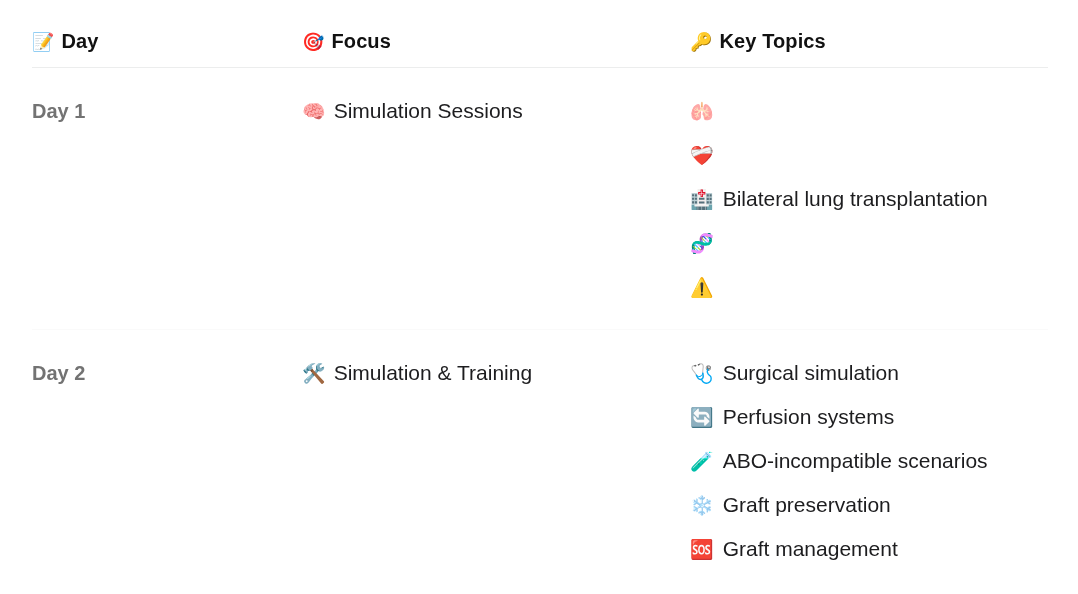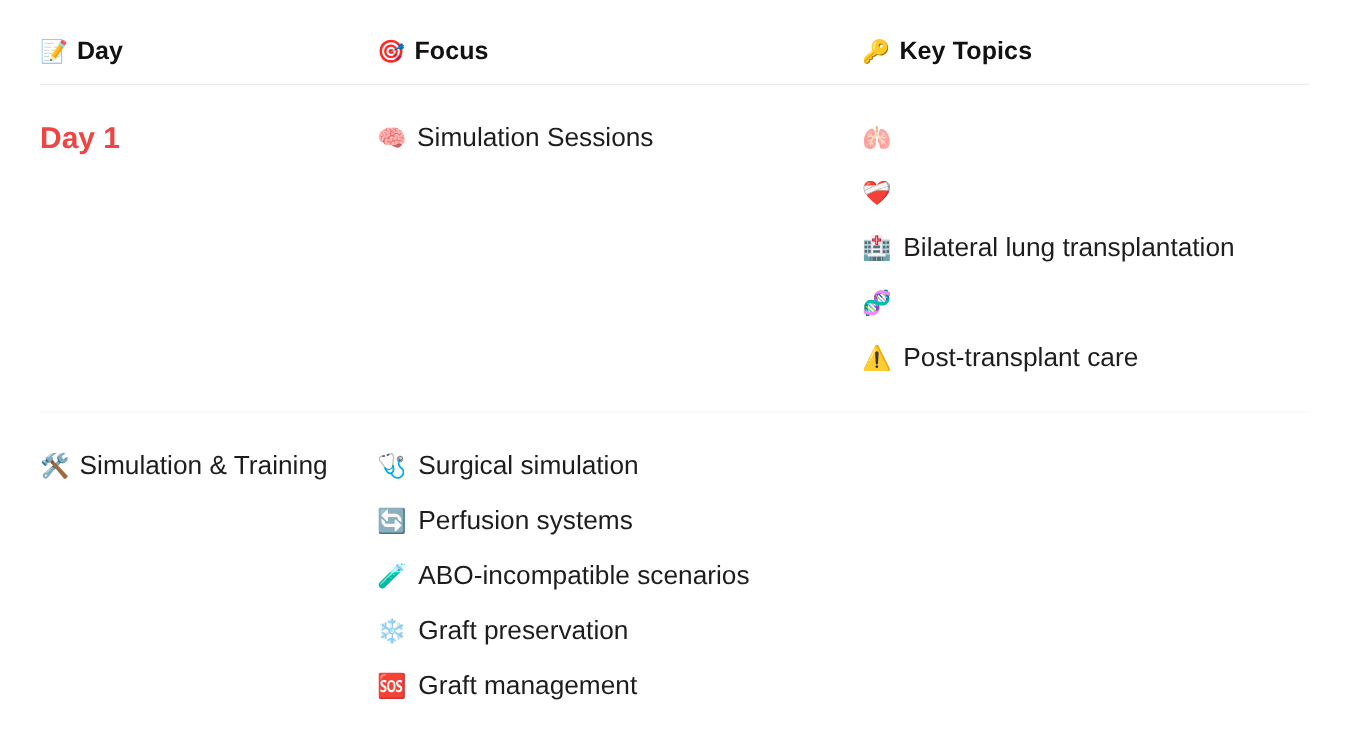--- a/index.html
+++ b/index.html
@@ -52,23 +52,23 @@
     background: #fafafa;
   }
 
   .cell {
     padding-top: 29px;
     padding-bottom: 28px;
     vertical-align: top;
   }
 
   .day-cell {
-    font-size: 24px;
+    font-size: 20px;
     font-weight: bold;
-    color: #ef4444;
+    color: #737373;
     line-height: 28px;
     white-space: nowrap;
   }
 
   .focus-cell {
     font-size: 21px;
     font-weight: normal;
     color: #1d1d1f;
     line-height: 28px;
     display: flex;
@@ -149,26 +149,26 @@
       </div>
       <div class="topic-item">
         <span class="emoji">🏥</span>
         <span class="label-text">Bilateral lung transplantation</span>
       </div>
       <div class="topic-item">
         <span class="emoji">🧬</span>
       </div>
       <div class="topic-item">
         <span class="emoji">⚠️</span>
-        <span class="label-text">Post-transplant care</span>
       </div>
     </div>
 
     <div class="row-sep"></div>
 
+    <div class="cell day-cell">Day 2</div>
 
     <div class="cell focus-cell">
       <span class="emoji">🛠️</span>
       <span class="label-text">Simulation &amp; Training</span>
     </div>
 
     <div class="cell topics-cell">
       <div class="topic-item">
         <span class="emoji">🩺</span>
         <span class="label-text">Surgical simulation</span>

